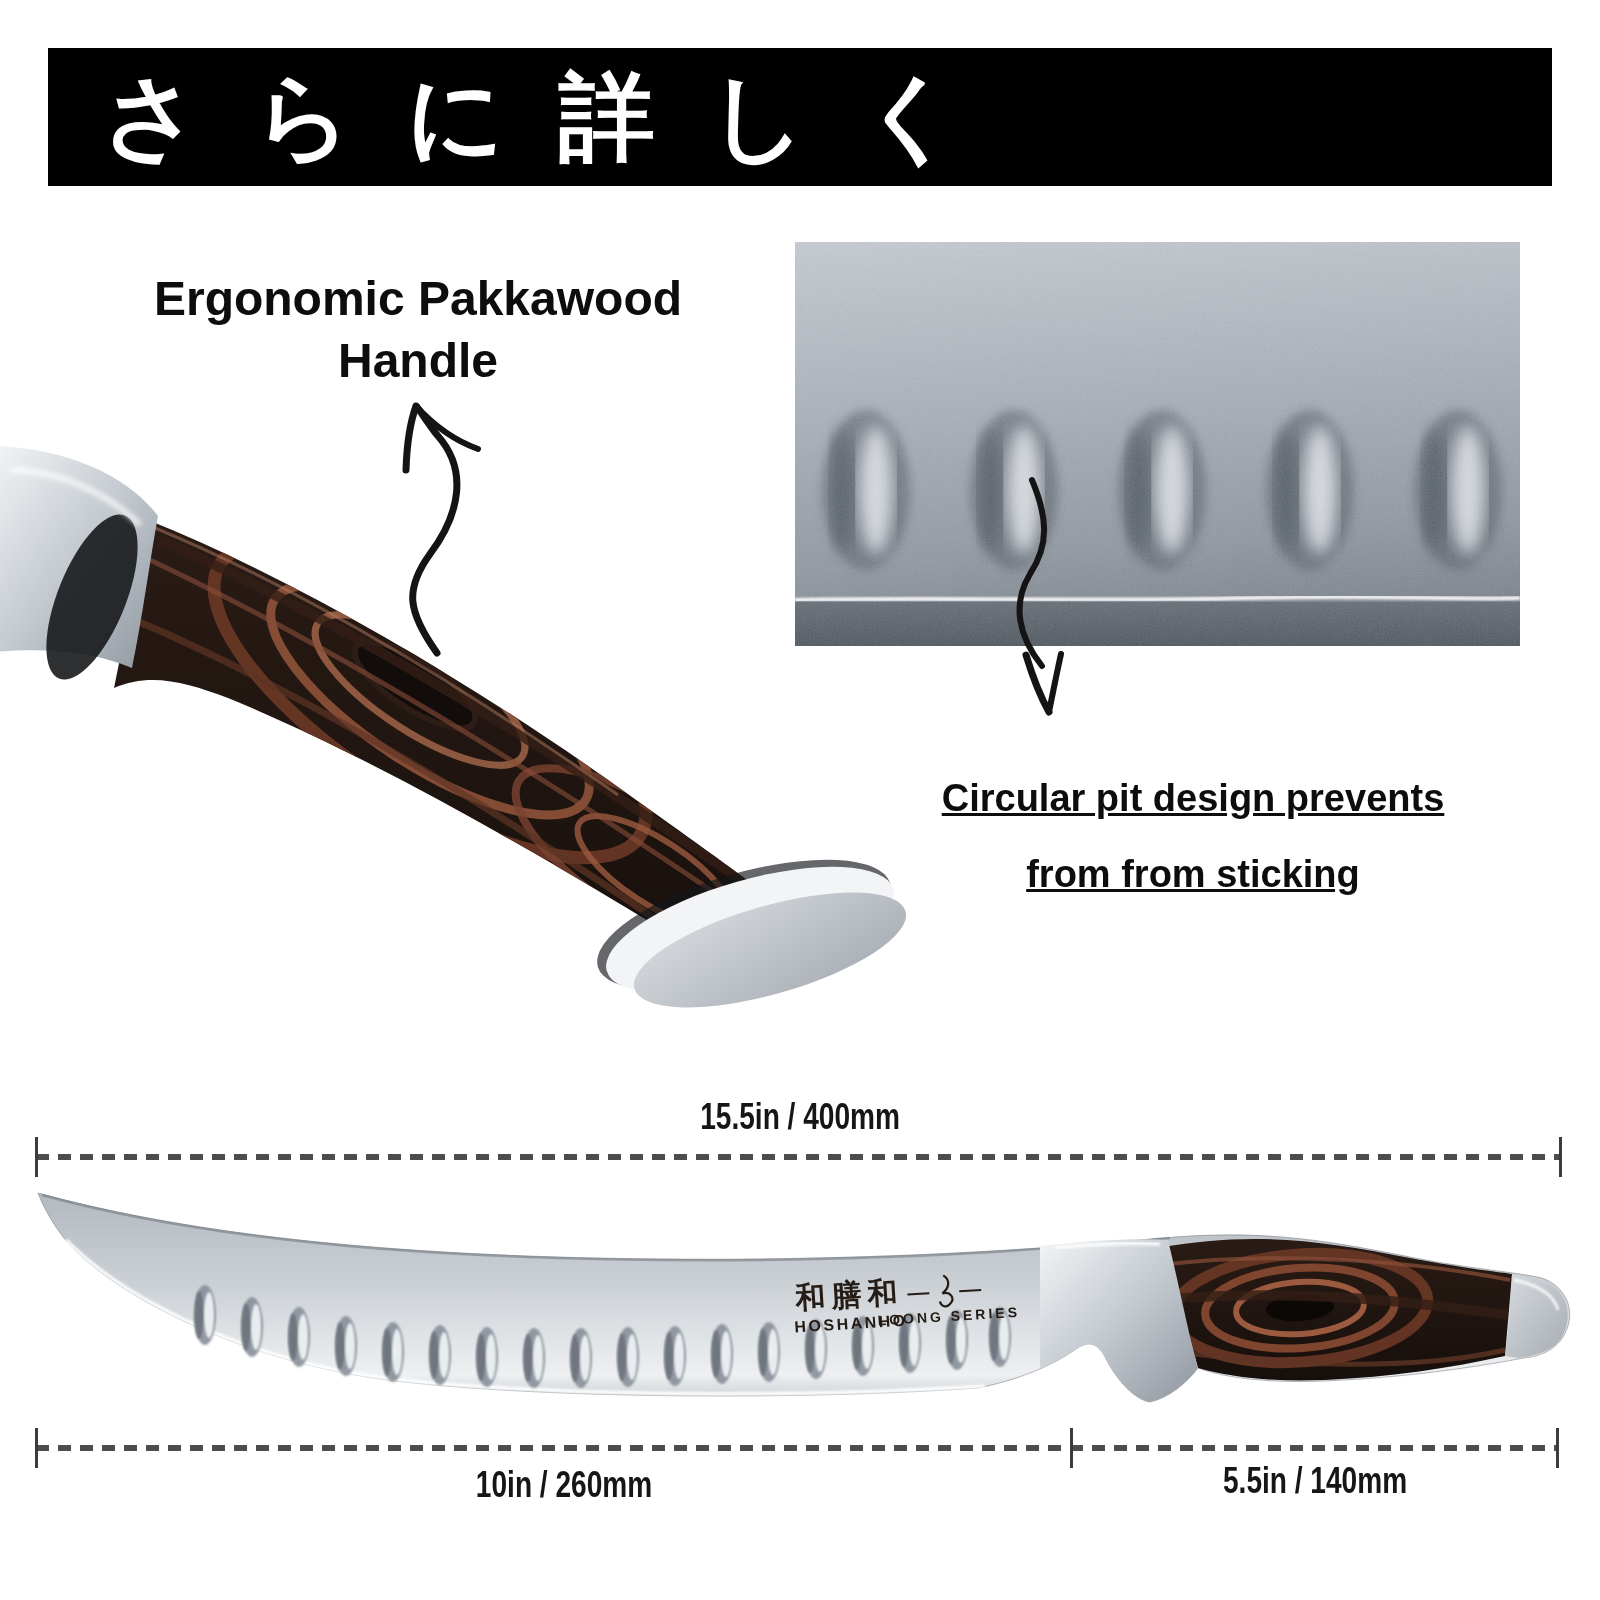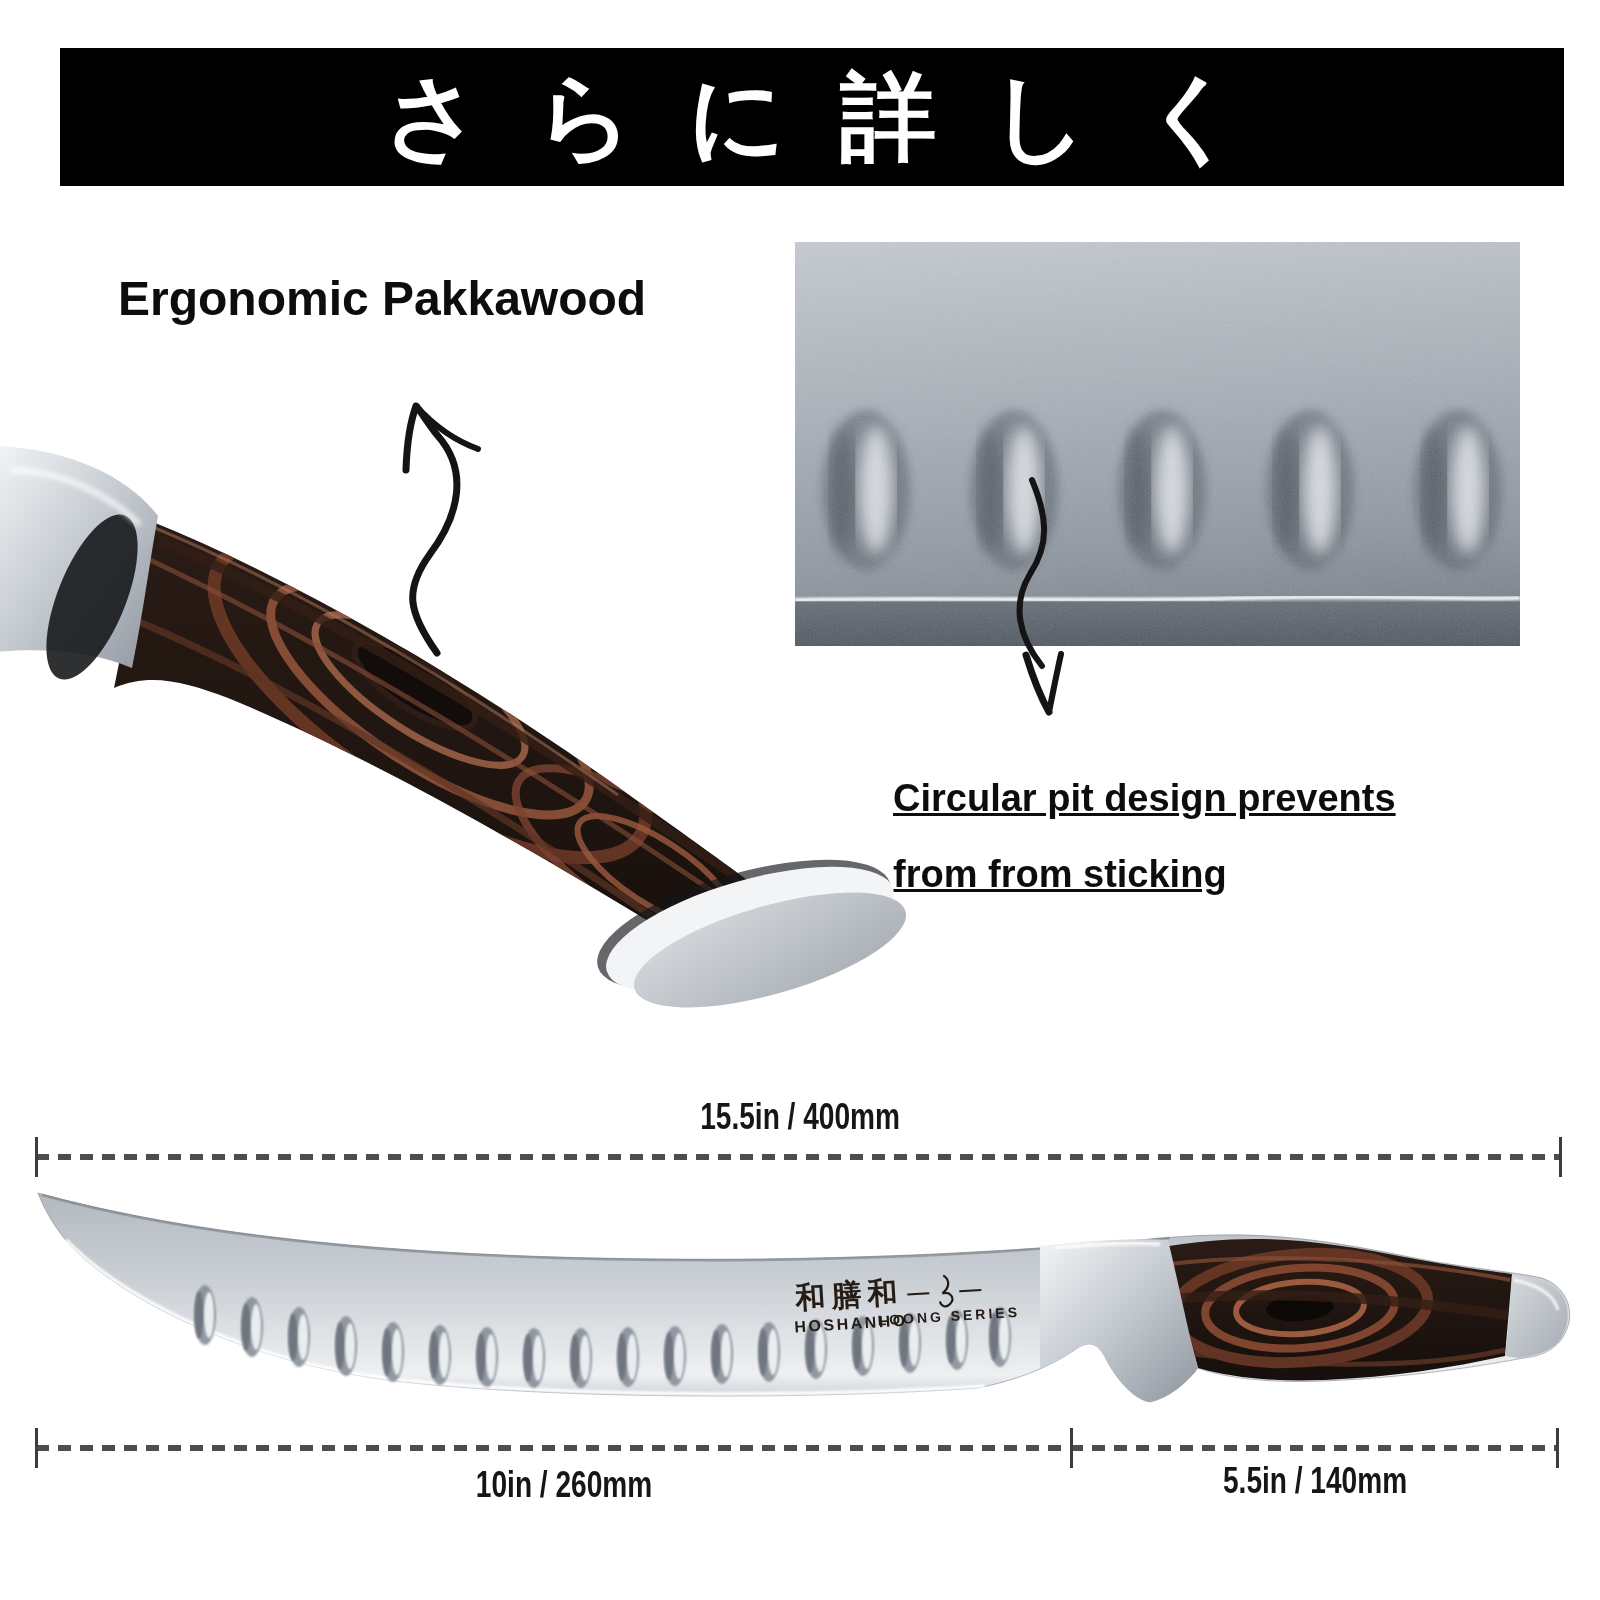--- a/index.html
+++ b/index.html
@@ -1,26 +1,26 @@
 <!DOCTYPE html>
 <html><head>
 <meta charset="utf-8">
 <style>
   html,body{margin:0;padding:0;background:#ffffff;}
   #canvas{position:relative;width:1600px;height:1600px;background:#ffffff;overflow:hidden;
           font-family:"Liberation Sans",sans-serif;}
 
   
-  .banner{position:absolute;left:60px;top:48px;width:1504px;height:138px;background:#000000;
-          display:flex;align-items:center;justify-content:center;}
+  .banner{position:absolute;left:48px;top:48px;width:1504px;height:138px;background:#000000;
+          display:flex;align-items:center;}
   .banner-title{color:#ffffff;font-size:96px;font-weight:600;letter-spacing:54px;text-indent:54px;
                 font-family:"DejaVu Sans","Liberation Sans",sans-serif;white-space:nowrap;line-height:1;}
 
   
-  .anno{position:absolute;color:#0d0d0d;font-weight:600;white-space:nowrap;}
+  .anno{position:absolute;color:#0d0d0d;text-align:center;font-weight:600;white-space:nowrap;}
   .anno-handle{left:118px;top:268px;width:600px;font-size:48px;line-height:62px;}
   .anno-pits{left:893px;top:760px;width:600px;font-size:38px;line-height:76px;text-decoration:underline;}
 
   
   .dim-label{position:absolute;color:#161616;font-size:36px;font-weight:600;text-align:center;white-space:nowrap;}
   .dim-label .cond{display:inline-block;transform:scaleX(0.78);transform-origin:center;}
   .dim-top{left:560px;top:1096px;width:480px;}
   .dim-blade{left:324px;top:1464px;width:480px;}
   .dim-handle{left:1075px;top:1460px;width:480px;}
   .dash-line{position:absolute;height:6px;
@@ -43,20 +43,21 @@
 <body>
 
 <div id="canvas">
 
   <div class="banner">
     <span class="banner-title">さらに詳しく</span>
   </div>
 
   <div class="anno anno-handle">
     <div>Ergonomic Pakkawood</div>
+    <div>Handle</div>
   </div>
 
   <div class="anno anno-pits">
     <div>Circular pit design prevents</div>
     <div>from from sticking</div>
   </div>
 
   <div class="dim-label dim-top">
     <span class="cond">15.5in / 400mm</span></div>
   <div class="dash-line dash-top"></div>

